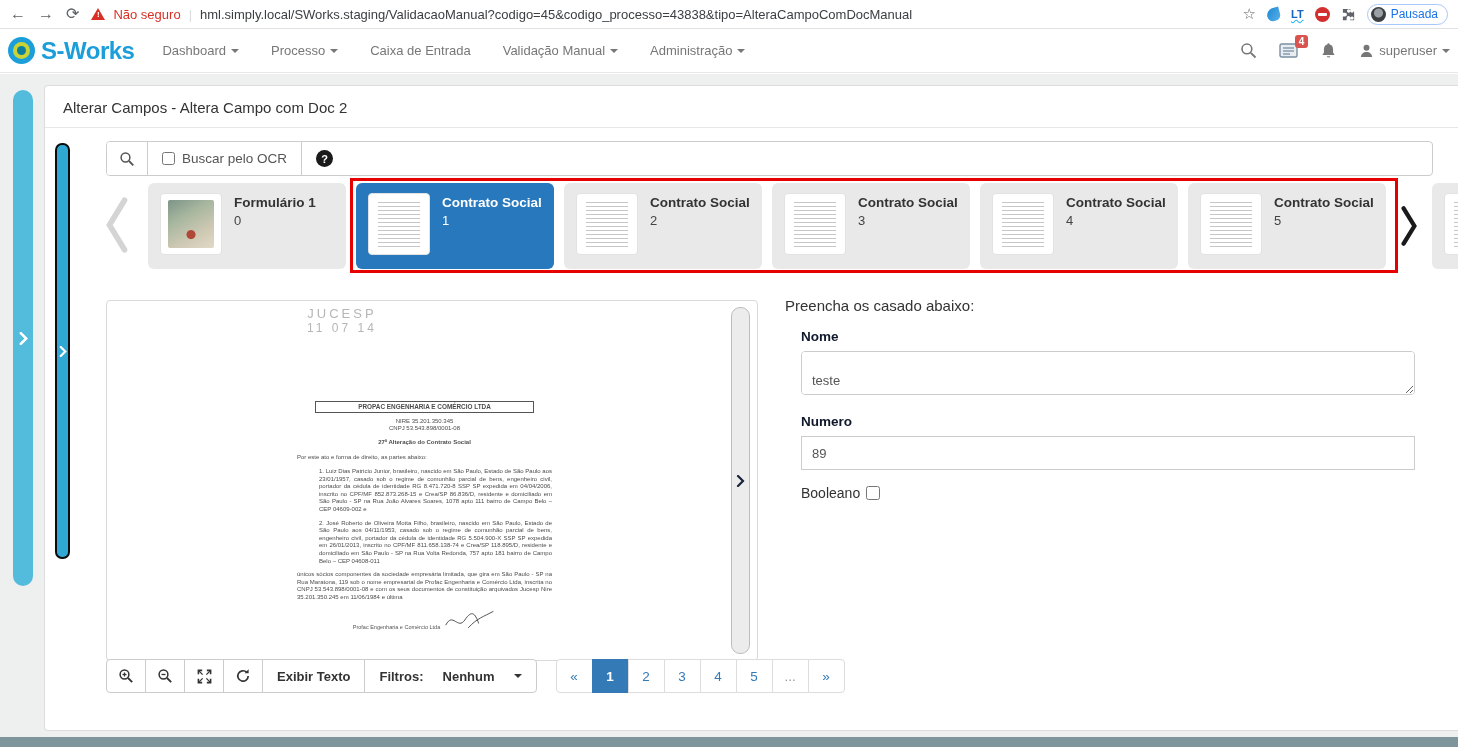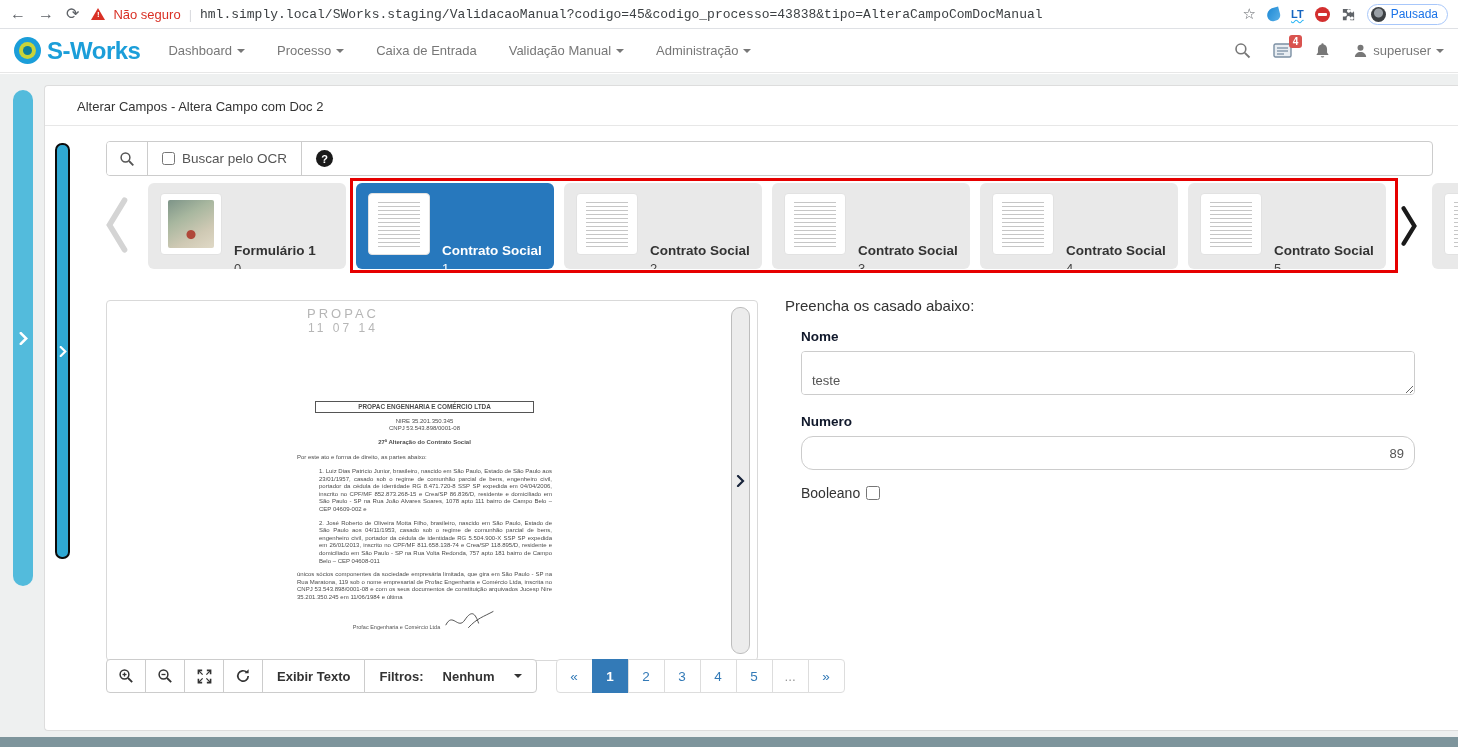--- a/index.html
+++ b/index.html
@@ -6,53 +6,53 @@
   html,body { width:1458px; height:747px; overflow:hidden; font-family:"Liberation Sans", sans-serif; background:#fff; }
 
   
   .browser-bar { height:29px; background:#fff; border-bottom:1px solid #dfe1e5; display:flex; align-items:center; padding:0 10px; gap:12px; }
   .nav-glyph { color:#5f6368; font-size:16px; line-height:1; cursor:pointer; }
   .addr { flex:1; display:flex; align-items:center; gap:8px; min-width:0; font-size:13px; }
   .warn-tri { width:0; height:0; border-left:7px solid transparent; border-right:7px solid transparent; border-bottom:12px solid #d93025; position:relative; }
   .warn-tri:after { content:"!"; position:absolute; left:-1.5px; top:2px; color:#fff; font-size:8px; font-weight:bold; }
   .not-secure { color:#d93025; }
   .addr-sep { color:#dadce0; }
-  .url-text { color:#3c4043; white-space:nowrap; overflow:hidden;font-family:Liberation Mono, monospace; }
+  .url-text { color:#3c4043; white-space:nowrap; overflow:hidden; }
   .chrome-right { display:flex; align-items:center; gap:11px; }
   .star { color:#5f6368; font-size:15px; }
   .ext-feather { width:13px; height:13px; background:linear-gradient(135deg,#1c88d4,#5ab0e8); border-radius:80% 0 60% 60%; transform:rotate(-15deg); }
   .ext-lt { color:#1565c0; font-weight:bold; font-size:11px; text-decoration:underline wavy #29b6f6; }
   .ext-red { width:15px; height:15px; border-radius:50%; background:#d32f2f; position:relative; }
   .ext-red:after { content:""; position:absolute; left:3px; top:6px; width:9px; height:3px; background:#fff; border-radius:1px; }
   .puzzle { color:#5f6368; }
   .profile-chip { display:flex; align-items:center; gap:5px; border:1.5px solid #a8c7fa; border-radius:13px; padding:2px 9px 2px 3px; }
   .avatar { width:15px; height:15px; border-radius:50%; background:radial-gradient(circle at 50% 40%, #9aa0a6 0 4px, #3c4043 5px); }
   .profile-label { color:#1a73e8; font-size:12px; }
 
   
-  .navbar { height:44px; background:#fff; border-bottom:1px solid #e7e7e7; display:flex; align-items:center; padding:0 14px; }
+  .navbar { height:44px; background:#fff; border-bottom:1px solid #e7e7e7; display:flex; align-items:center; padding:0 8px; }
   .brand { display:flex; align-items:center; gap:6px; margin-right:28px; cursor:pointer; }
   .logo { width:27px; height:27px; border-radius:50%; background:#1b9ed9; display:flex; align-items:center; justify-content:center; }
   .logo-mid { width:17px; height:17px; border-radius:50%; background:#c9d338; display:flex; align-items:center; justify-content:center; }
   .logo-core { width:9px; height:9px; border-radius:50%; background:#0d7f9c; }
   .brand-name { font-size:24px; font-weight:bold; color:#1b9ed9; letter-spacing:-0.5px; }
   .menu { display:flex; align-items:center; gap:32px; }
   .menu-item { color:#777; font-size:13px; display:flex; align-items:center; gap:5px; cursor:pointer; white-space:nowrap; }
   .caret { width:0; height:0; border-left:4px solid transparent; border-right:4px solid transparent; border-top:4px solid #777; }
   .nav-right { margin-left:auto; display:flex; align-items:center; gap:22px; color:#777; }
   .icon-btn { position:relative; cursor:pointer; color:#777; display:flex; align-items:center; }
   .badge { position:absolute; top:-8px; right:-10px; background:#d9534f; color:#fff; font-size:10px; font-weight:bold; border-radius:3px; padding:1px 4px; }
   .user-menu { display:flex; align-items:center; gap:5px; font-size:13px; color:#777; cursor:pointer; }
 
   
   .content { position:absolute; left:0; top:74px; right:0; bottom:0; background:#eef0f0; }
   .outer-bar { position:absolute; left:13px; top:16px; width:20px; height:496px; background:#53bbdc; border-radius:10px; display:flex; align-items:center; justify-content:center; cursor:pointer; }
   .chev-white { color:#fff; }
   .main-card { position:absolute; left:44px; top:11px; width:1414px; height:646px; background:#fff; border:1px solid #ddd; border-right:none; border-radius:4px 0 0 4px; }
-  .card-header { padding:13px 32px 11px; font-size:13px; color:#333; border-bottom:1px solid #e7e7e7; }
+  .card-header { padding:13px 18px 11px; font-size:15px; color:#333; border-bottom:1px solid #e7e7e7; }
   .card-body { position:absolute; left:0; top:43px; right:0; bottom:0; }
 
   .inner-bar { position:absolute; left:10px; top:14px; width:15px; height:416px; background:#2fa8d3; border:2px solid #0b0b0b; border-radius:7px; display:flex; align-items:center; justify-content:center; cursor:pointer; }
 
   
   .search-group { position:absolute; left:61px; top:12px; width:1327px; height:35px; display:flex; border:1px solid #ccc; border-radius:4px; background:#fff; overflow:hidden; }
   .sg-icon { width:40px; display:flex; align-items:center; justify-content:center; color:#555; background:#fff; }
   .sg-input { flex:1; border:none; outline:none; font-size:13.5px; color:#555; font-family:"Liberation Sans",sans-serif; }
   .sg-input::placeholder { color:#999; }
   .sg-ocr { display:flex; align-items:center; gap:7px; padding:0 14px; border-left:1px solid #ccc; font-size:13.5px; color:#555; }
@@ -62,21 +62,21 @@
   
   .carousel { position:absolute; left:0; top:54px; right:0; height:86px; }
   .car-prev { position:absolute; left:61px; top:14px; color:#d4d4d4; cursor:pointer; }
   .car-track { position:absolute; left:103px; right:0; top:0; bottom:0; display:flex; gap:10px; overflow:hidden; align-items:stretch; }
   .car-card { flex:none; width:198px; background:#e9e9e9; border-radius:6px; padding:10px 12px; display:flex; gap:12px; cursor:pointer; }
   .car-card.selected { background:#2778bd; }
   .thumb { flex:none; width:62px; height:62px; background:#fff; border-radius:4px; border:1px solid #e2e2e2; display:flex; align-items:center; justify-content:center; }
   .thumb .page { width:42px; height:50px; background:repeating-linear-gradient(#ffffff 0 3px, #c6c6c6 3px 4px); }
   .thumb .photo { width:46px; height:48px; border-radius:2px; background:radial-gradient(circle at 50% 72%, #b0483a 0 4px, rgba(0,0,0,0) 5px), linear-gradient(150deg,#7d9488 0%,#a8b79f 35%,#cfc9b4 70%,#e0d9c6 100%); }
   .car-meta { padding-top:2px; }
-  .car-title { font-size:13.5px; font-weight:bold; color:#333; white-space:nowrap;margin-top:48px; }
+  .car-title { font-size:13.5px; font-weight:bold; color:#333; white-space:nowrap; }
   .car-num { font-size:13px; color:#444; margin-top:3px; }
   .car-card.selected .car-title, .car-card.selected .car-num { color:#fff; }
   .car-next { flex:none; width:26px; display:flex; align-items:center; justify-content:center; color:#1a1a1a; cursor:pointer; }
   .annotation-box { position:absolute; left:305px; top:-5px; width:1048px; height:95px; border:3px solid #e60000; pointer-events:none; z-index:6; }
 
   
   .preview { position:absolute; left:61px; top:171px; width:652px; height:361px; background:#fff; border:1px solid #d9d9d9; border-radius:4px; overflow:hidden; }
   .doc-stamp { position:absolute; left:200px; top:5px; color:#b6b6b6; letter-spacing:3px; text-align:center; filter:blur(.4px); }
   .stamp1 { font-size:13px; } .stamp2 { font-size:12px; }
   .doc-scan { position:absolute; left:190px; top:100px; width:255px; color:#4c4c4c; filter:blur(.25px); font-size:6px; line-height:7.6px; }
@@ -87,21 +87,21 @@
   .doc-clause { margin:6px 0 0 22px; text-align:justify; }
   .doc-footer { display:flex; align-items:flex-end; gap:4px; justify-content:center; margin-top:8px; font-size:5.5px; color:#555; }
   .preview-expander { position:absolute; right:7px; top:6px; bottom:6px; width:19px; background:#ececec; border:1px solid #bdbdbd; border-radius:9px; display:flex; align-items:center; justify-content:center; color:#17233a; cursor:pointer; }
 
   
   .form-panel { position:absolute; left:740px; top:168px; width:632px; }
   .form-heading { font-size:15px; color:#333; }
   .form-field { margin:15px 0 0 16px; }
   .field-label { font-size:13.5px; font-weight:bold; color:#0f172a; margin-bottom:7px; }
   .field-textarea { width:614px; height:37px; border:1px solid #ccc; border-radius:4px; padding:21px 10px; font-size:13px; color:#555; font-family:"Liberation Sans",sans-serif; resize:both; }
-  .field-input { width:614px; height:31px; border:1px solid #ccc; border-radius:12px; padding:16px 10px; font-size:13px; color:#555; font-family:"Liberation Sans",sans-serif;text-align:right; }
+  .field-input { width:614px; height:31px; border:1px solid #ccc; border-radius:0; padding:16px 10px; font-size:13px; color:#555; font-family:"Liberation Sans",sans-serif; }
   .bool-row { display:flex; align-items:center; gap:6px; font-size:14px; color:#333; margin-top:6px; }
   .bool-row input { width:14px; height:14px; }
 
   
   .bottom-row { position:absolute; left:61px; top:530px; display:flex; align-items:flex-start; }
   .btn-group { display:flex; }
   .vbtn { height:34px; background:#fff; border:1px solid #ccc; margin-left:-1px; display:flex; align-items:center; justify-content:center; color:#333; cursor:pointer; font-size:13px; }
   .vbtn:first-child { margin-left:0; border-radius:4px 0 0 4px; }
   .vbtn.icon { width:40px; }
   .vbtn.txt { padding:0 14px; font-weight:bold; }
@@ -315,21 +315,21 @@
             <span class="thumb">
                 <span class="page"></span>
               </span>
           </div>
         </div>
         <div class="annotation-box"></div>
       </div>
 
       <div class="preview">
         <div class="doc-stamp">
-          <div class="stamp1">PROPAC</div>
+          <div class="stamp1">JUCESP</div>
           <div class="stamp2">11 07 14</div>
         </div>
         <div class="doc-scan">
           <div class="doc-company">PROPAC ENGENHARIA E COMÉRCIO LTDA</div>
           <div class="doc-center">NIRE 35.201.350.345</div>
           <div class="doc-center">CNPJ 53.543.898/0001-08</div>
           <div class="doc-center doc-title">27ª Alteração do Contrato Social</div>
           <div class="doc-par">Por este ato e forma de direito, as partes abaixo:</div>
           <div class="doc-clause">1. Luiz Dias Patricio Junior, brasileiro, nascido em São Paulo, Estado de São Paulo aos 23/01/1957, casado sob o regime de comunhão parcial de bens, engenheiro civil, portador da cédula de identidade RG 8.471.720-8 SSP SP expedida em 04/04/2006, inscrito no CPF/MF 852.873.268-15 e Crea/SP 86.836/D, residente e domiciliado em São Paulo - SP na Rua João Alvares Soares, 1078 apto 111 bairro de Campo Belo – CEP 04609-002 e</div>
           <div class="doc-clause">2. José Roberto de Oliveira Motta Filho, brasileiro, nascido em São Paulo, Estado de São Paulo aos 04/11/1953, casado sob o regime de comunhão parcial de bens, engenheiro civil, portador da cédula de identidade RG 5.504.900-X SSP SP expedida em 26/01/2013, inscrito no CPF/MF 811.658.138-74 e Crea/SP 118.895/D, residente e domiciliado em São Paulo - SP na Rua Volta Redonda, 757 apto 181 bairro de Campo Belo – CEP 04608-011</div>

